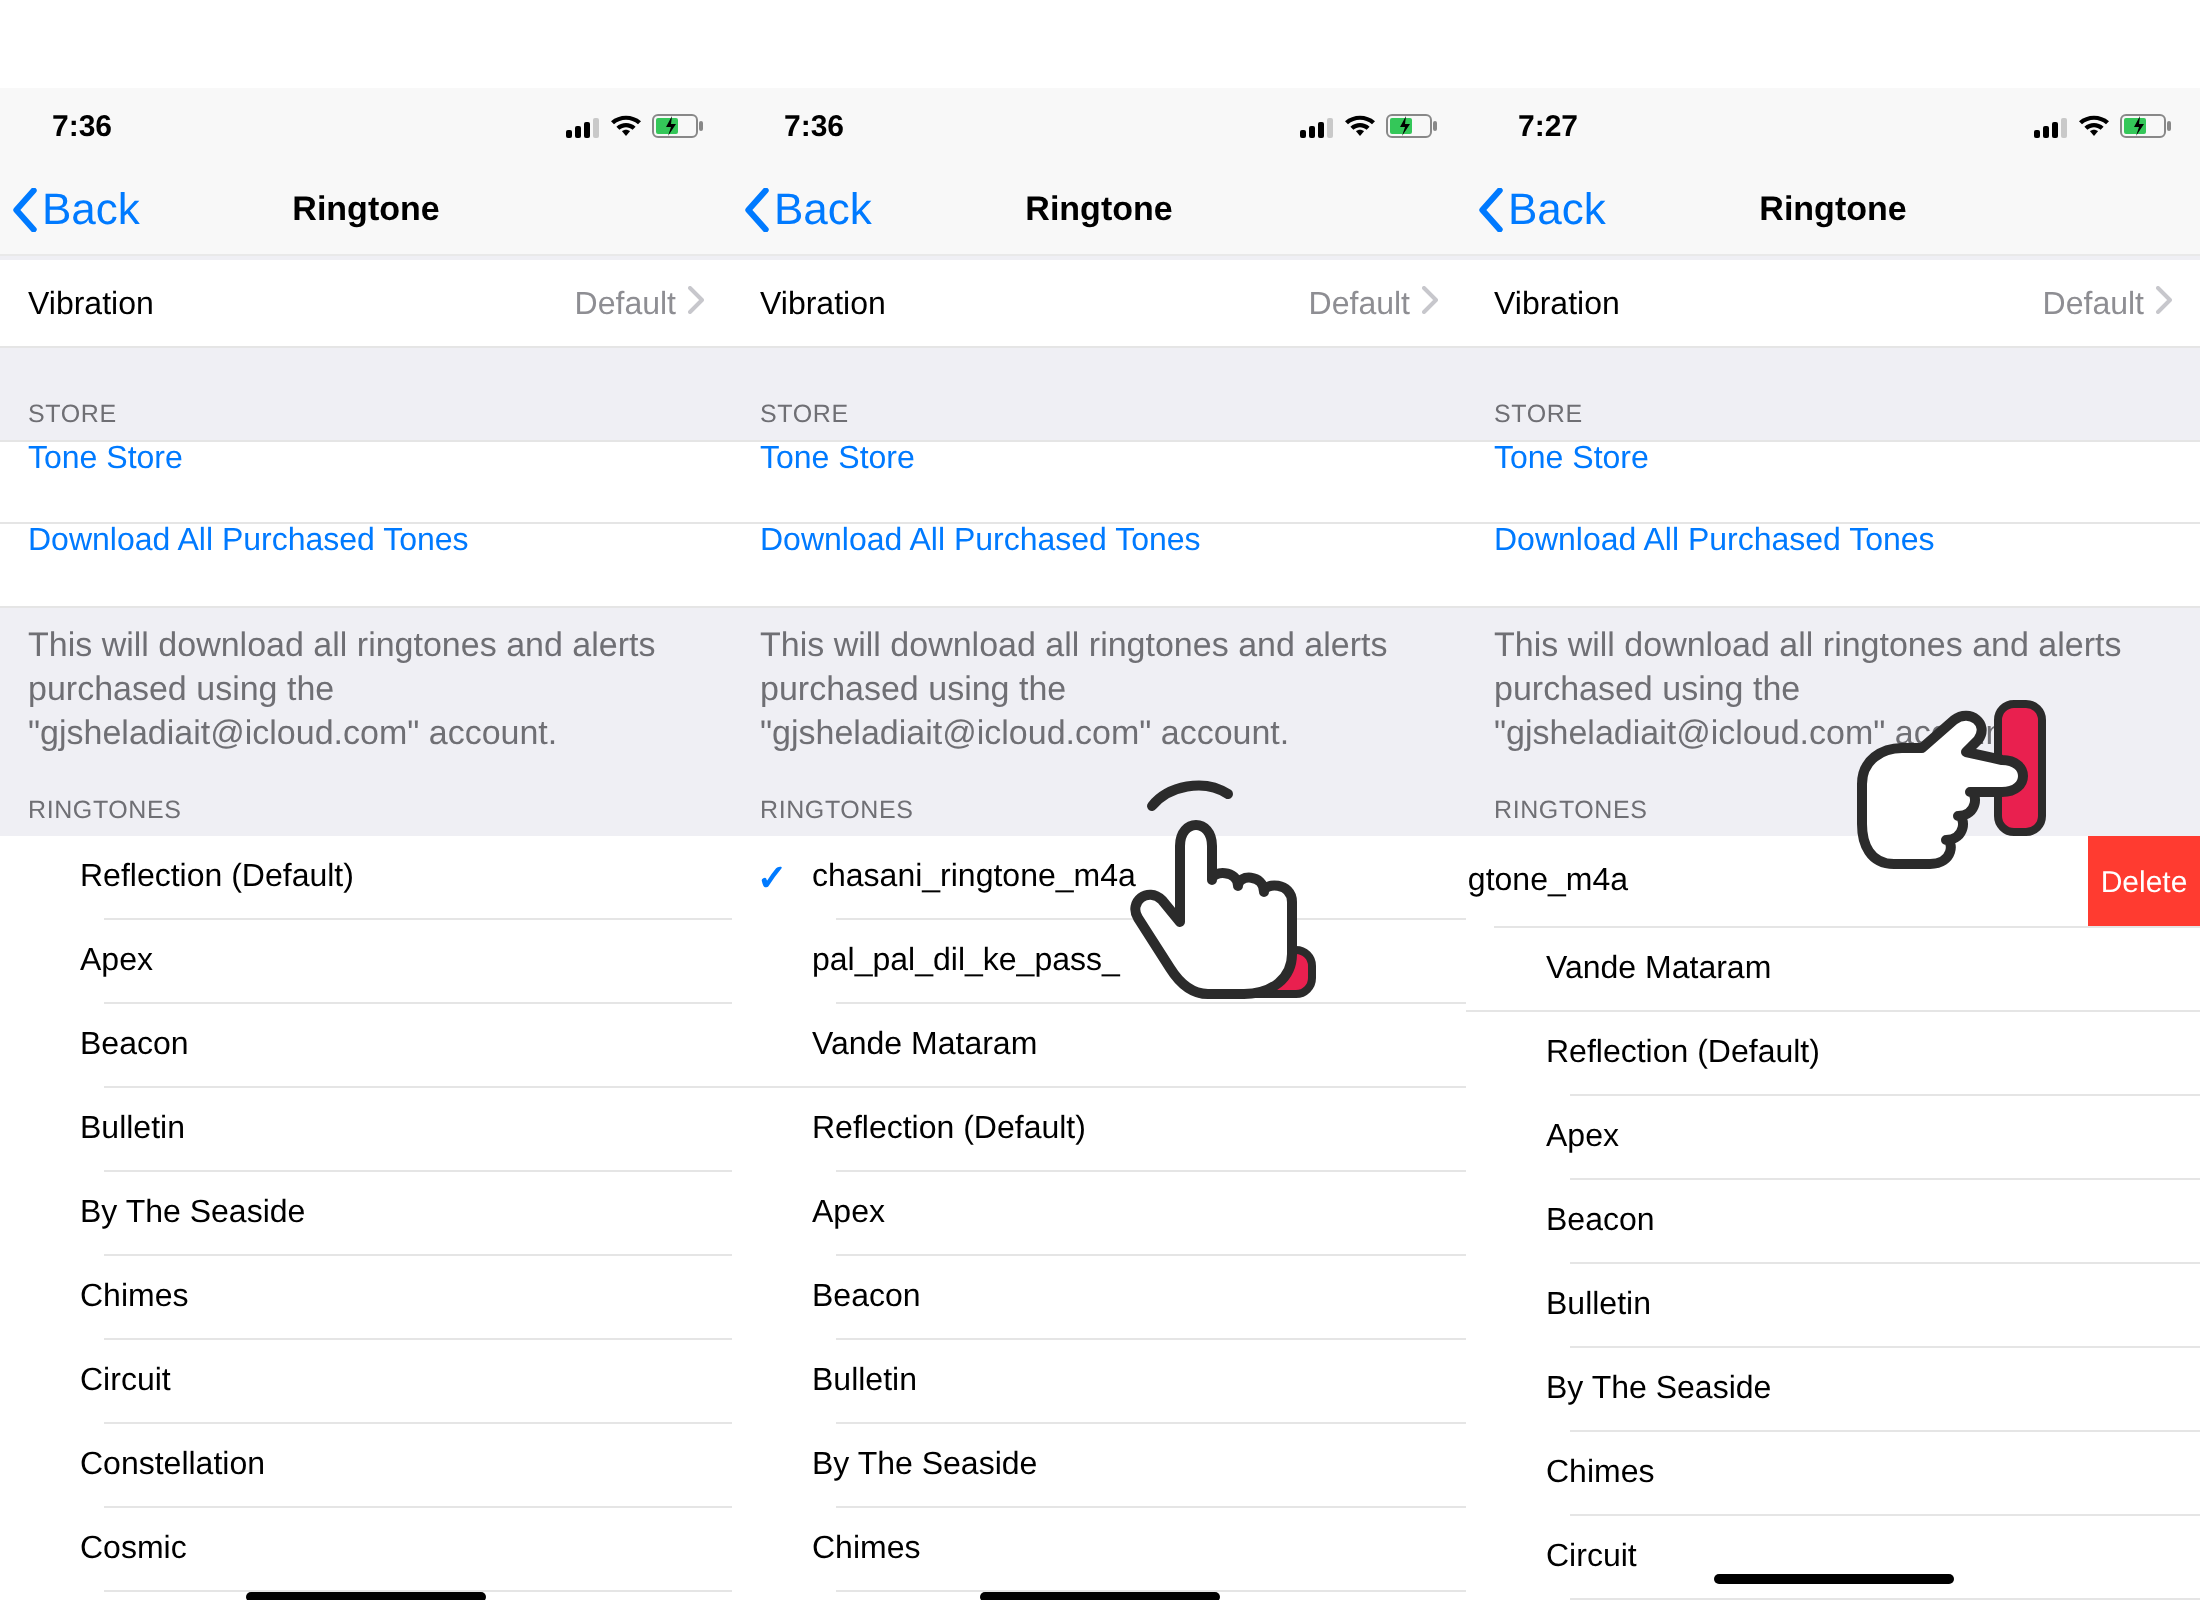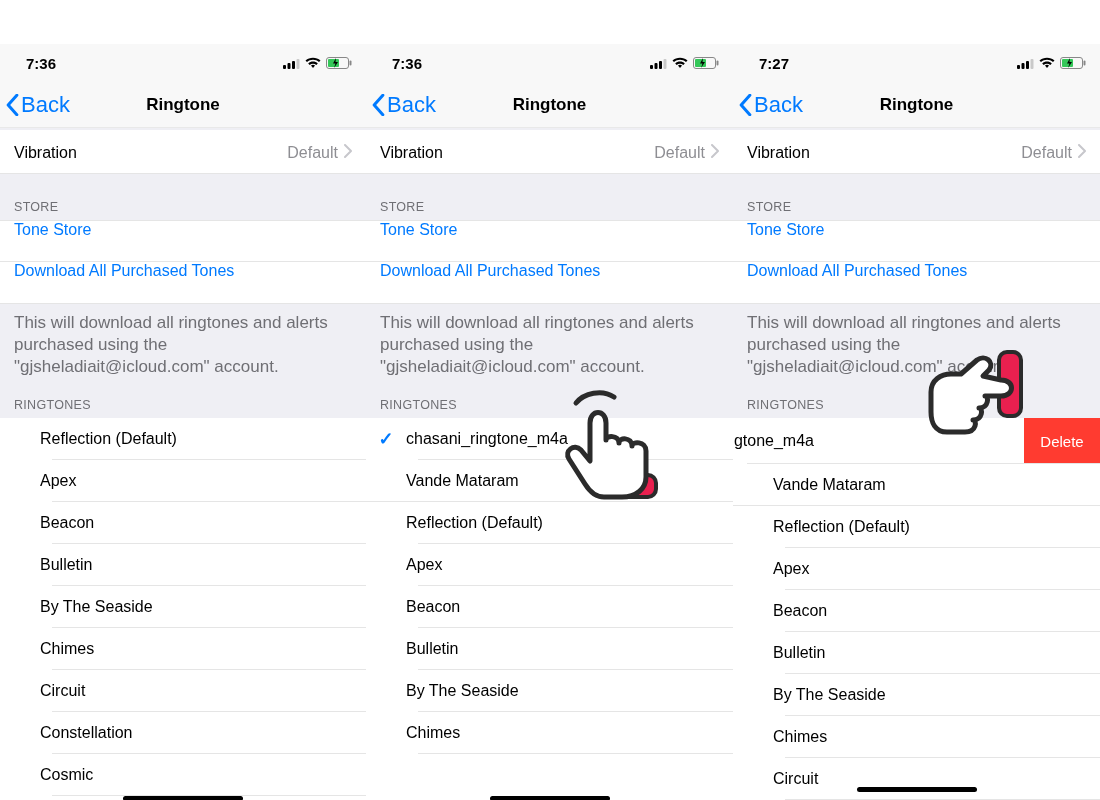--- a/index.html
+++ b/index.html
@@ -126,21 +126,21 @@
   .tone-row.nocheckpad .check { width: 0; }
   .tone-row.nocheckpad::after { left: 14px; }
 
   
   .delete-btn {
     position: absolute;
     right: 0; top: 0; bottom: 0;
     background: #ff3b30;
     color: #fff;
     display: flex; align-items: center; justify-content: center;
-    width: 76px;
+    width: 56px;
     font-size: 15px;
     cursor: pointer;
   }
 
   
   .home-indicator {
     position: absolute;
     bottom: -1px; left: 50%; transform: translateX(-50%);
     width: 120px; height: 5px; border-radius: 3px;
     background: #000;
@@ -311,20 +311,24 @@
         <span>Download All Purchased Tones</span>
       </div>
   <div class="section-footer">This will download all ringtones and alerts purchased using the "gjsheladiait@icloud.com" account.</div>
 
   <div class="section-header" style="padding-top:14px">RINGTONES</div>
 
   <div class="tone-row">
         <span class="check">✓</span>
         <span class="label">chasani_ringtone_m4a</span>
       </div>
+  <div class="tone-row">
+        <span class="check"></span>
+        <span class="label">pal_pal_dil_ke_pass_</span>
+      </div>
   <div class="tone-row group-end">
         <span class="check"></span>
         <span class="label">Vande Mataram</span>
       </div>
 
   <div class="tone-row">
         <span class="check"></span>
         <span class="label">Reflection (Default)</span>
       </div>
   <div class="tone-row">

